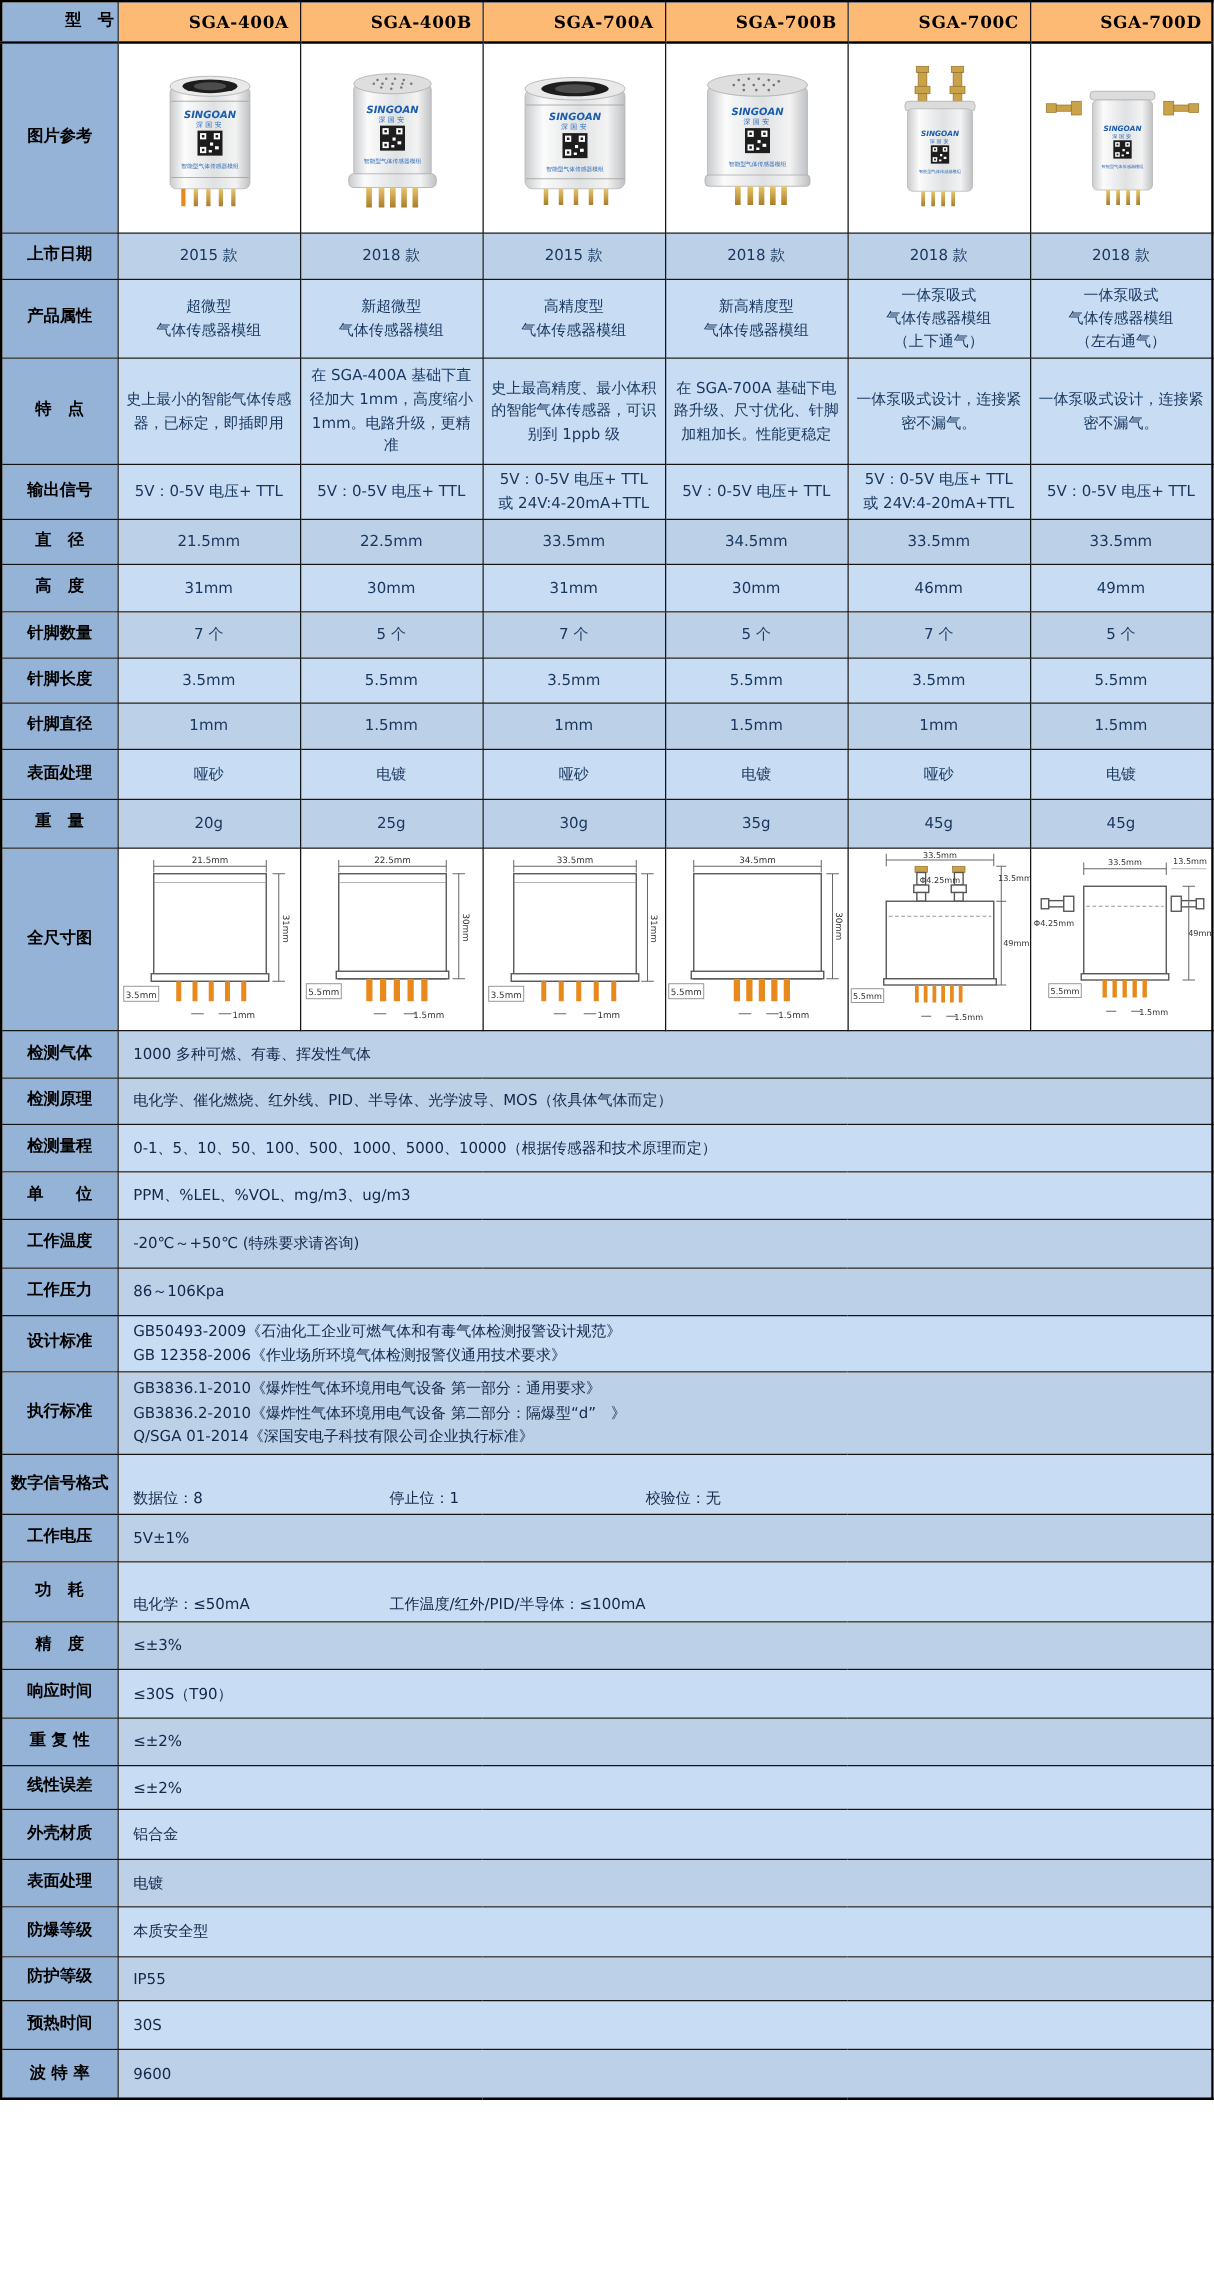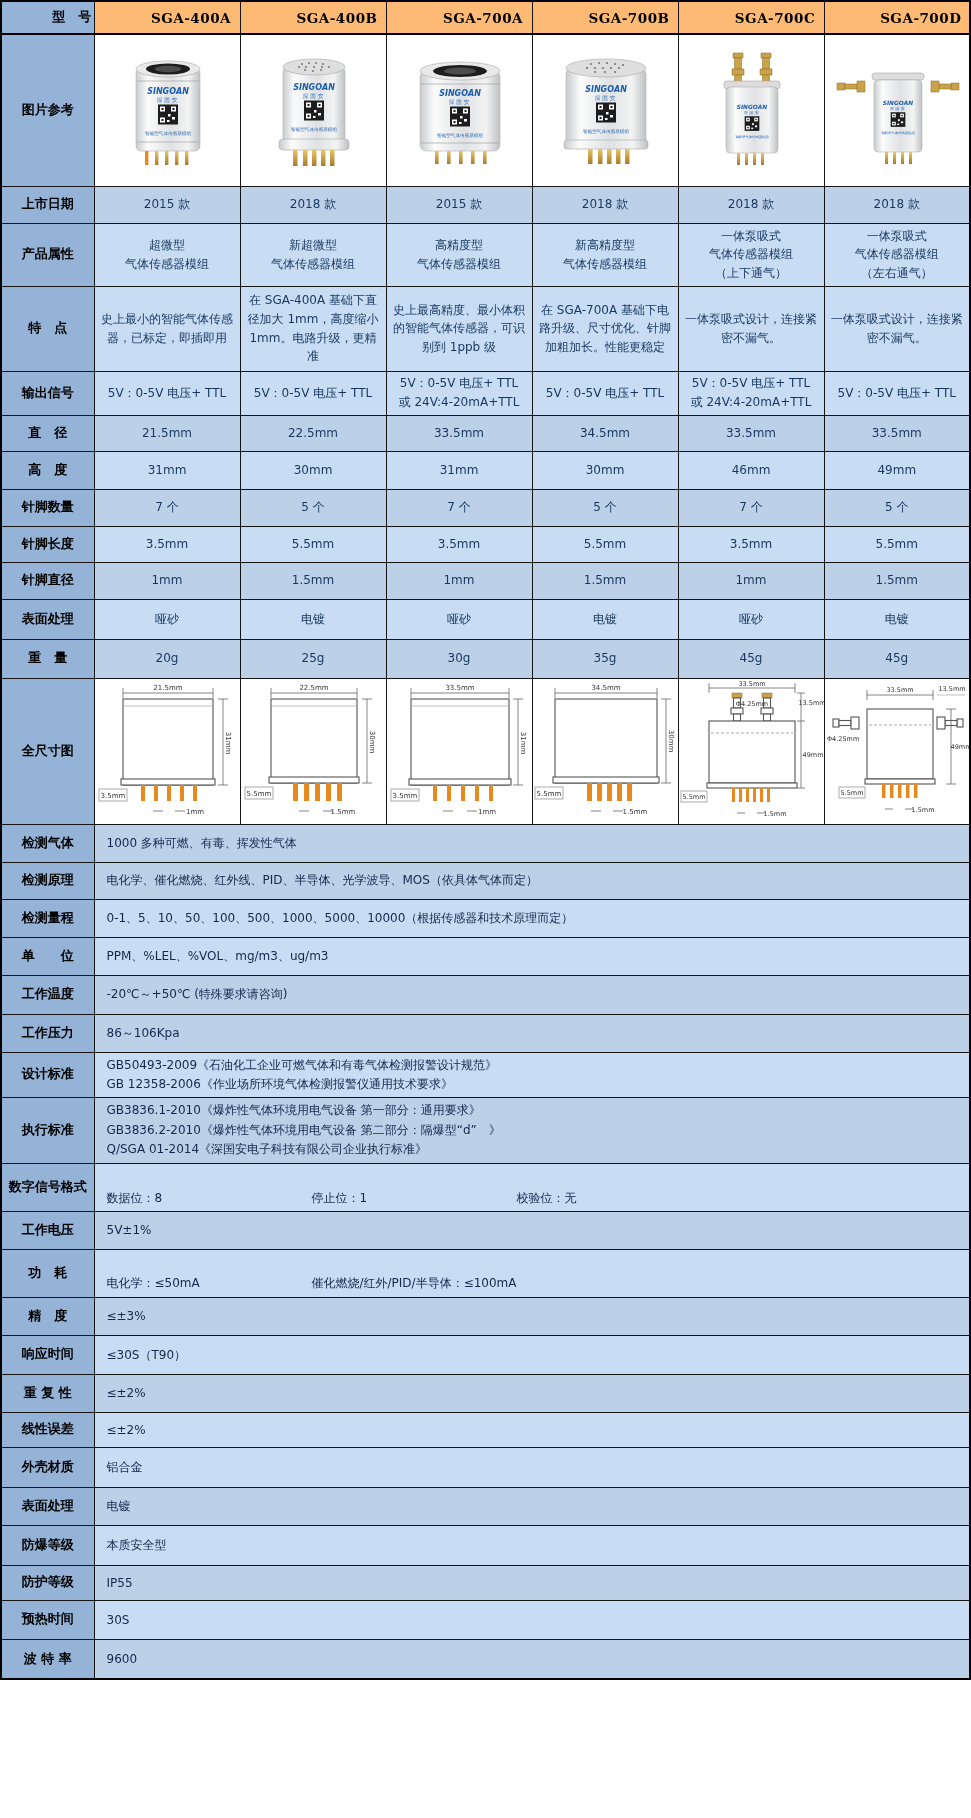--- a/index.html
+++ b/index.html
@@ -551,21 +551,21 @@
       <span class="seg">数据位：8</span><span class="seg">停止位：1</span><span class="seg">校验位：无</span>
     </td>
   </tr>
   <tr class="dk" style="height:38px">
     <th class="lbl">工作电压</th>
     <td class="fval" colspan="6">5V±1%</td>
   </tr>
   <tr class="lt" style="height:40px">
     <th class="lbl">功　耗</th>
     <td class="fval" colspan="6">
-      <span class="seg">电化学：≤50mA</span><span class="seg">催化燃烧/红外/PID/半导体：≤100mA</span>
+      <span class="seg">电化学：≤50mA</span><span class="seg">工作温度/红外/PID/半导体：≤100mA</span>
     </td>
   </tr>
   <tr class="dk" style="height:38px">
     <th class="lbl">精　度</th>
     <td class="fval" colspan="6">≤±3%</td>
   </tr>
   <tr class="lt" style="height:39px">
     <th class="lbl">响应时间</th>
     <td class="fval" colspan="6">≤30S（T90）</td>
   </tr>

